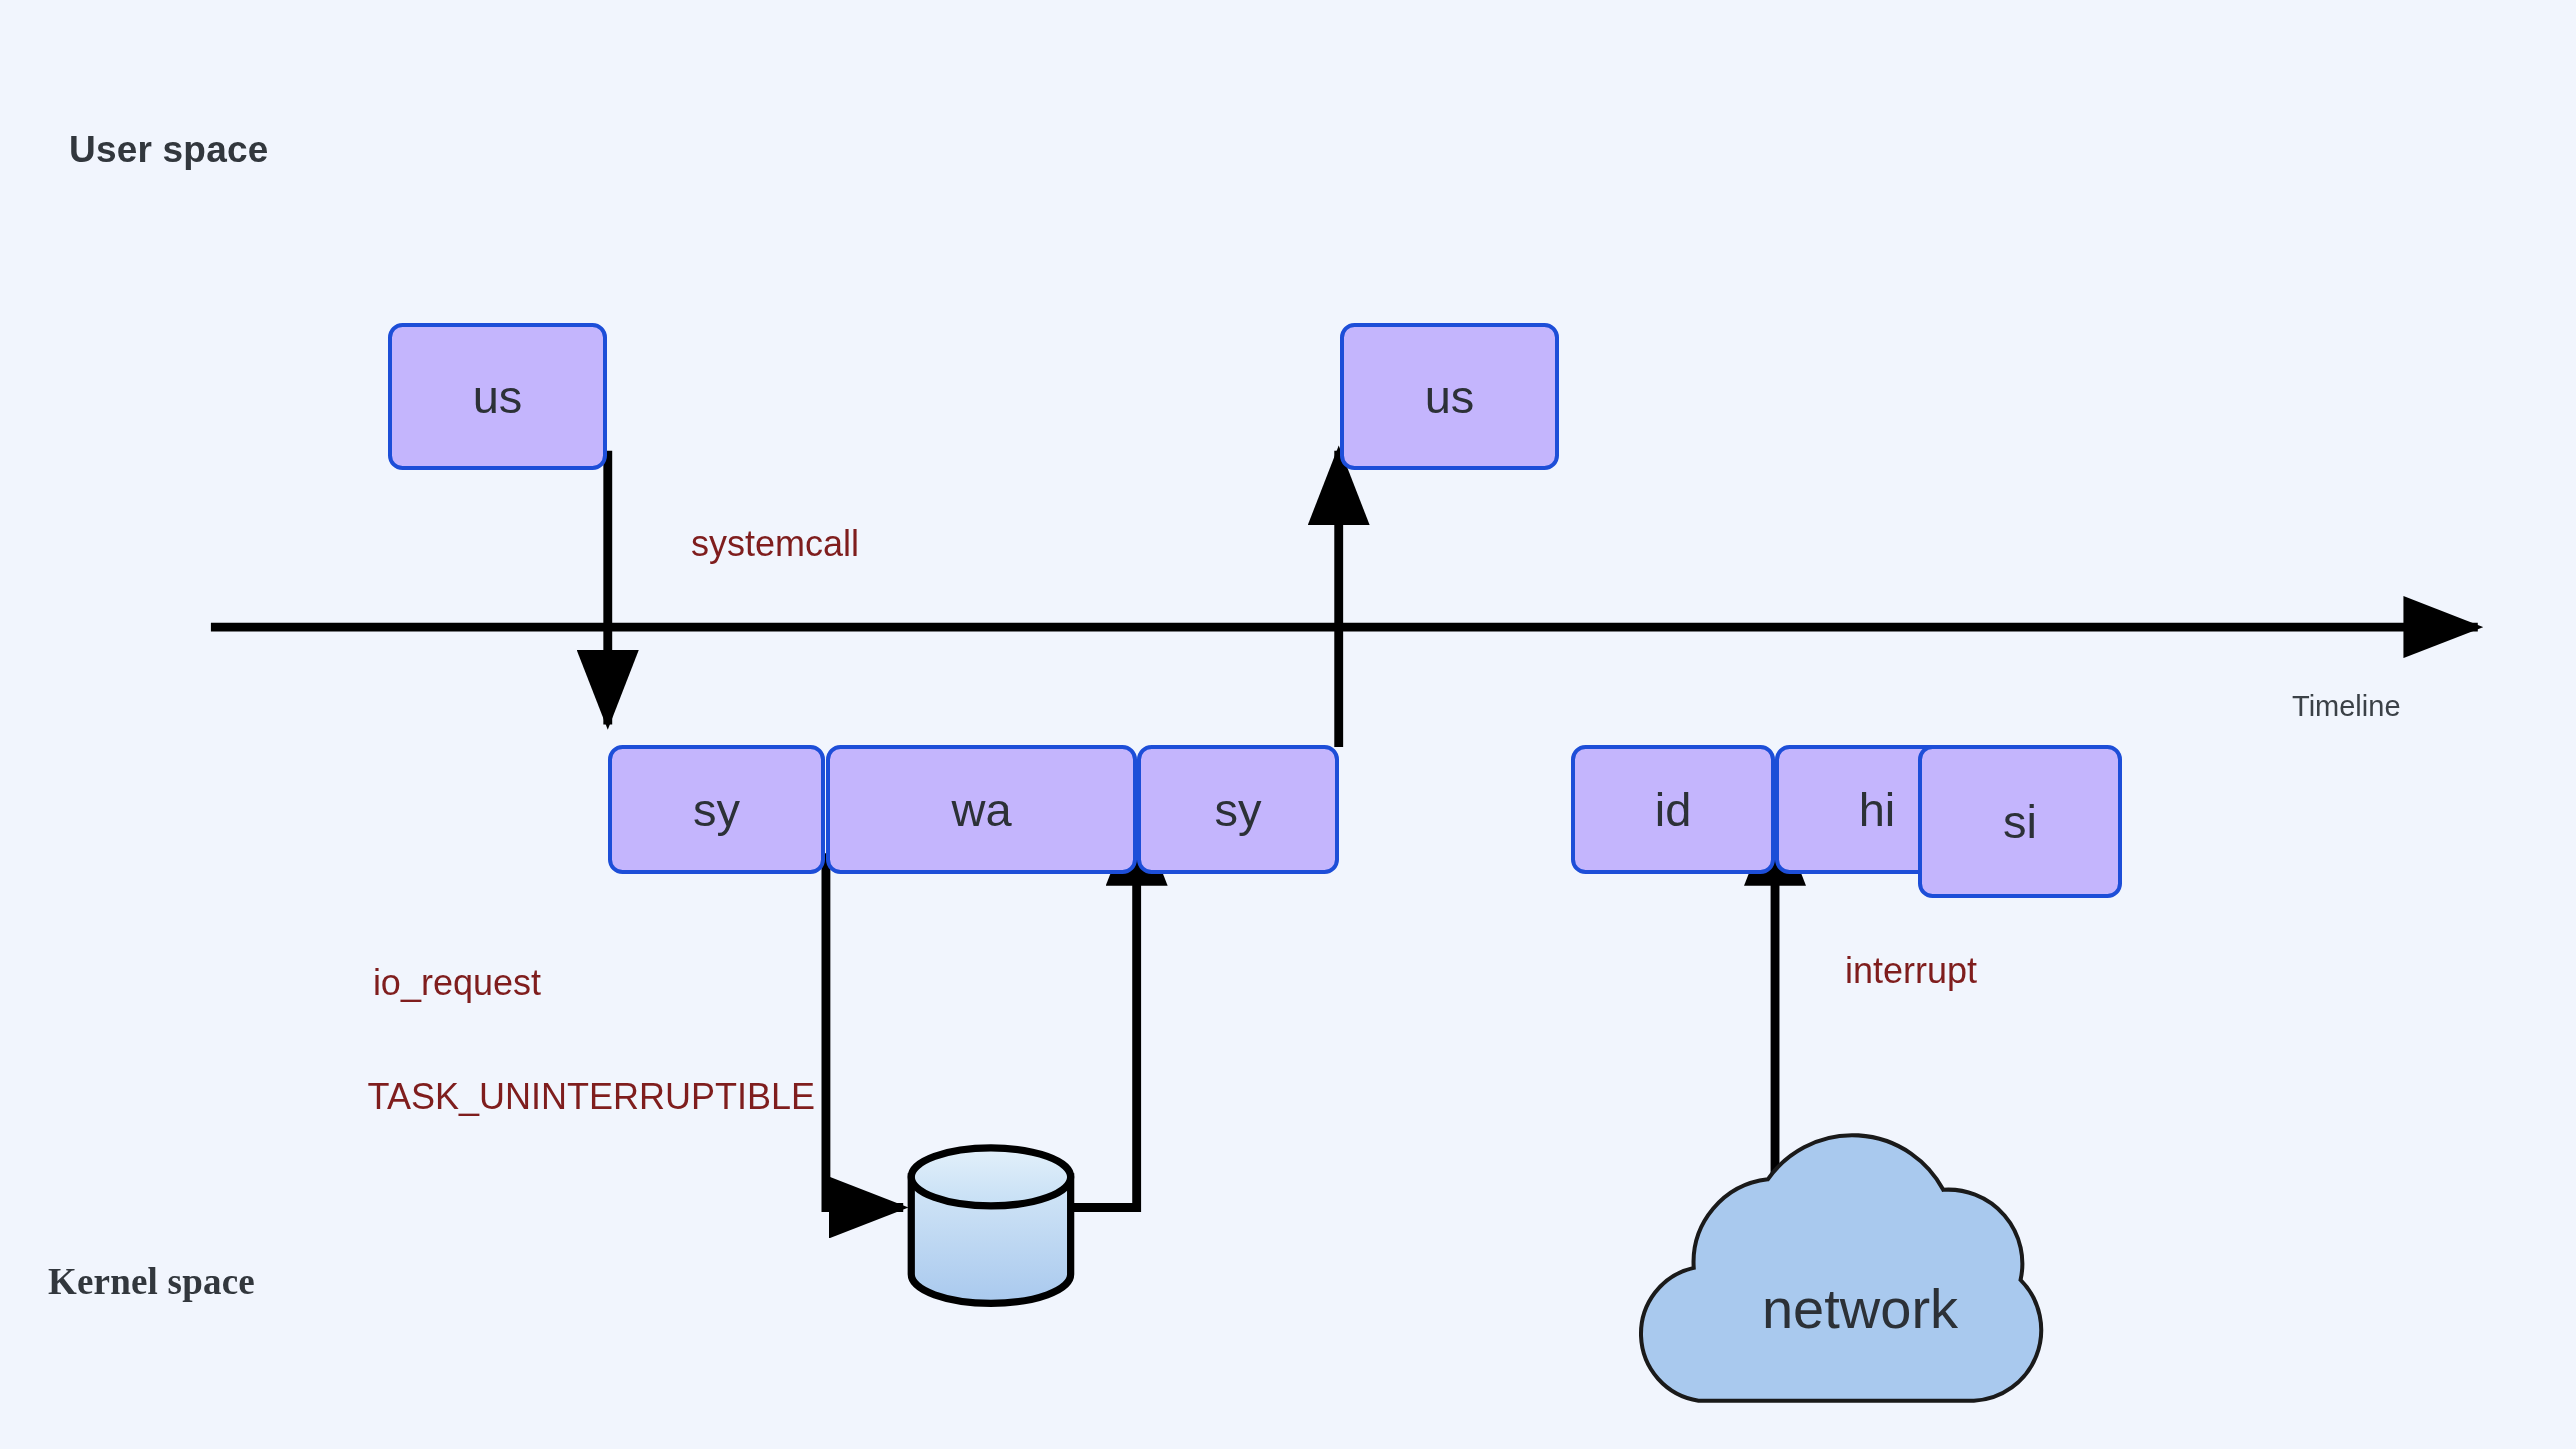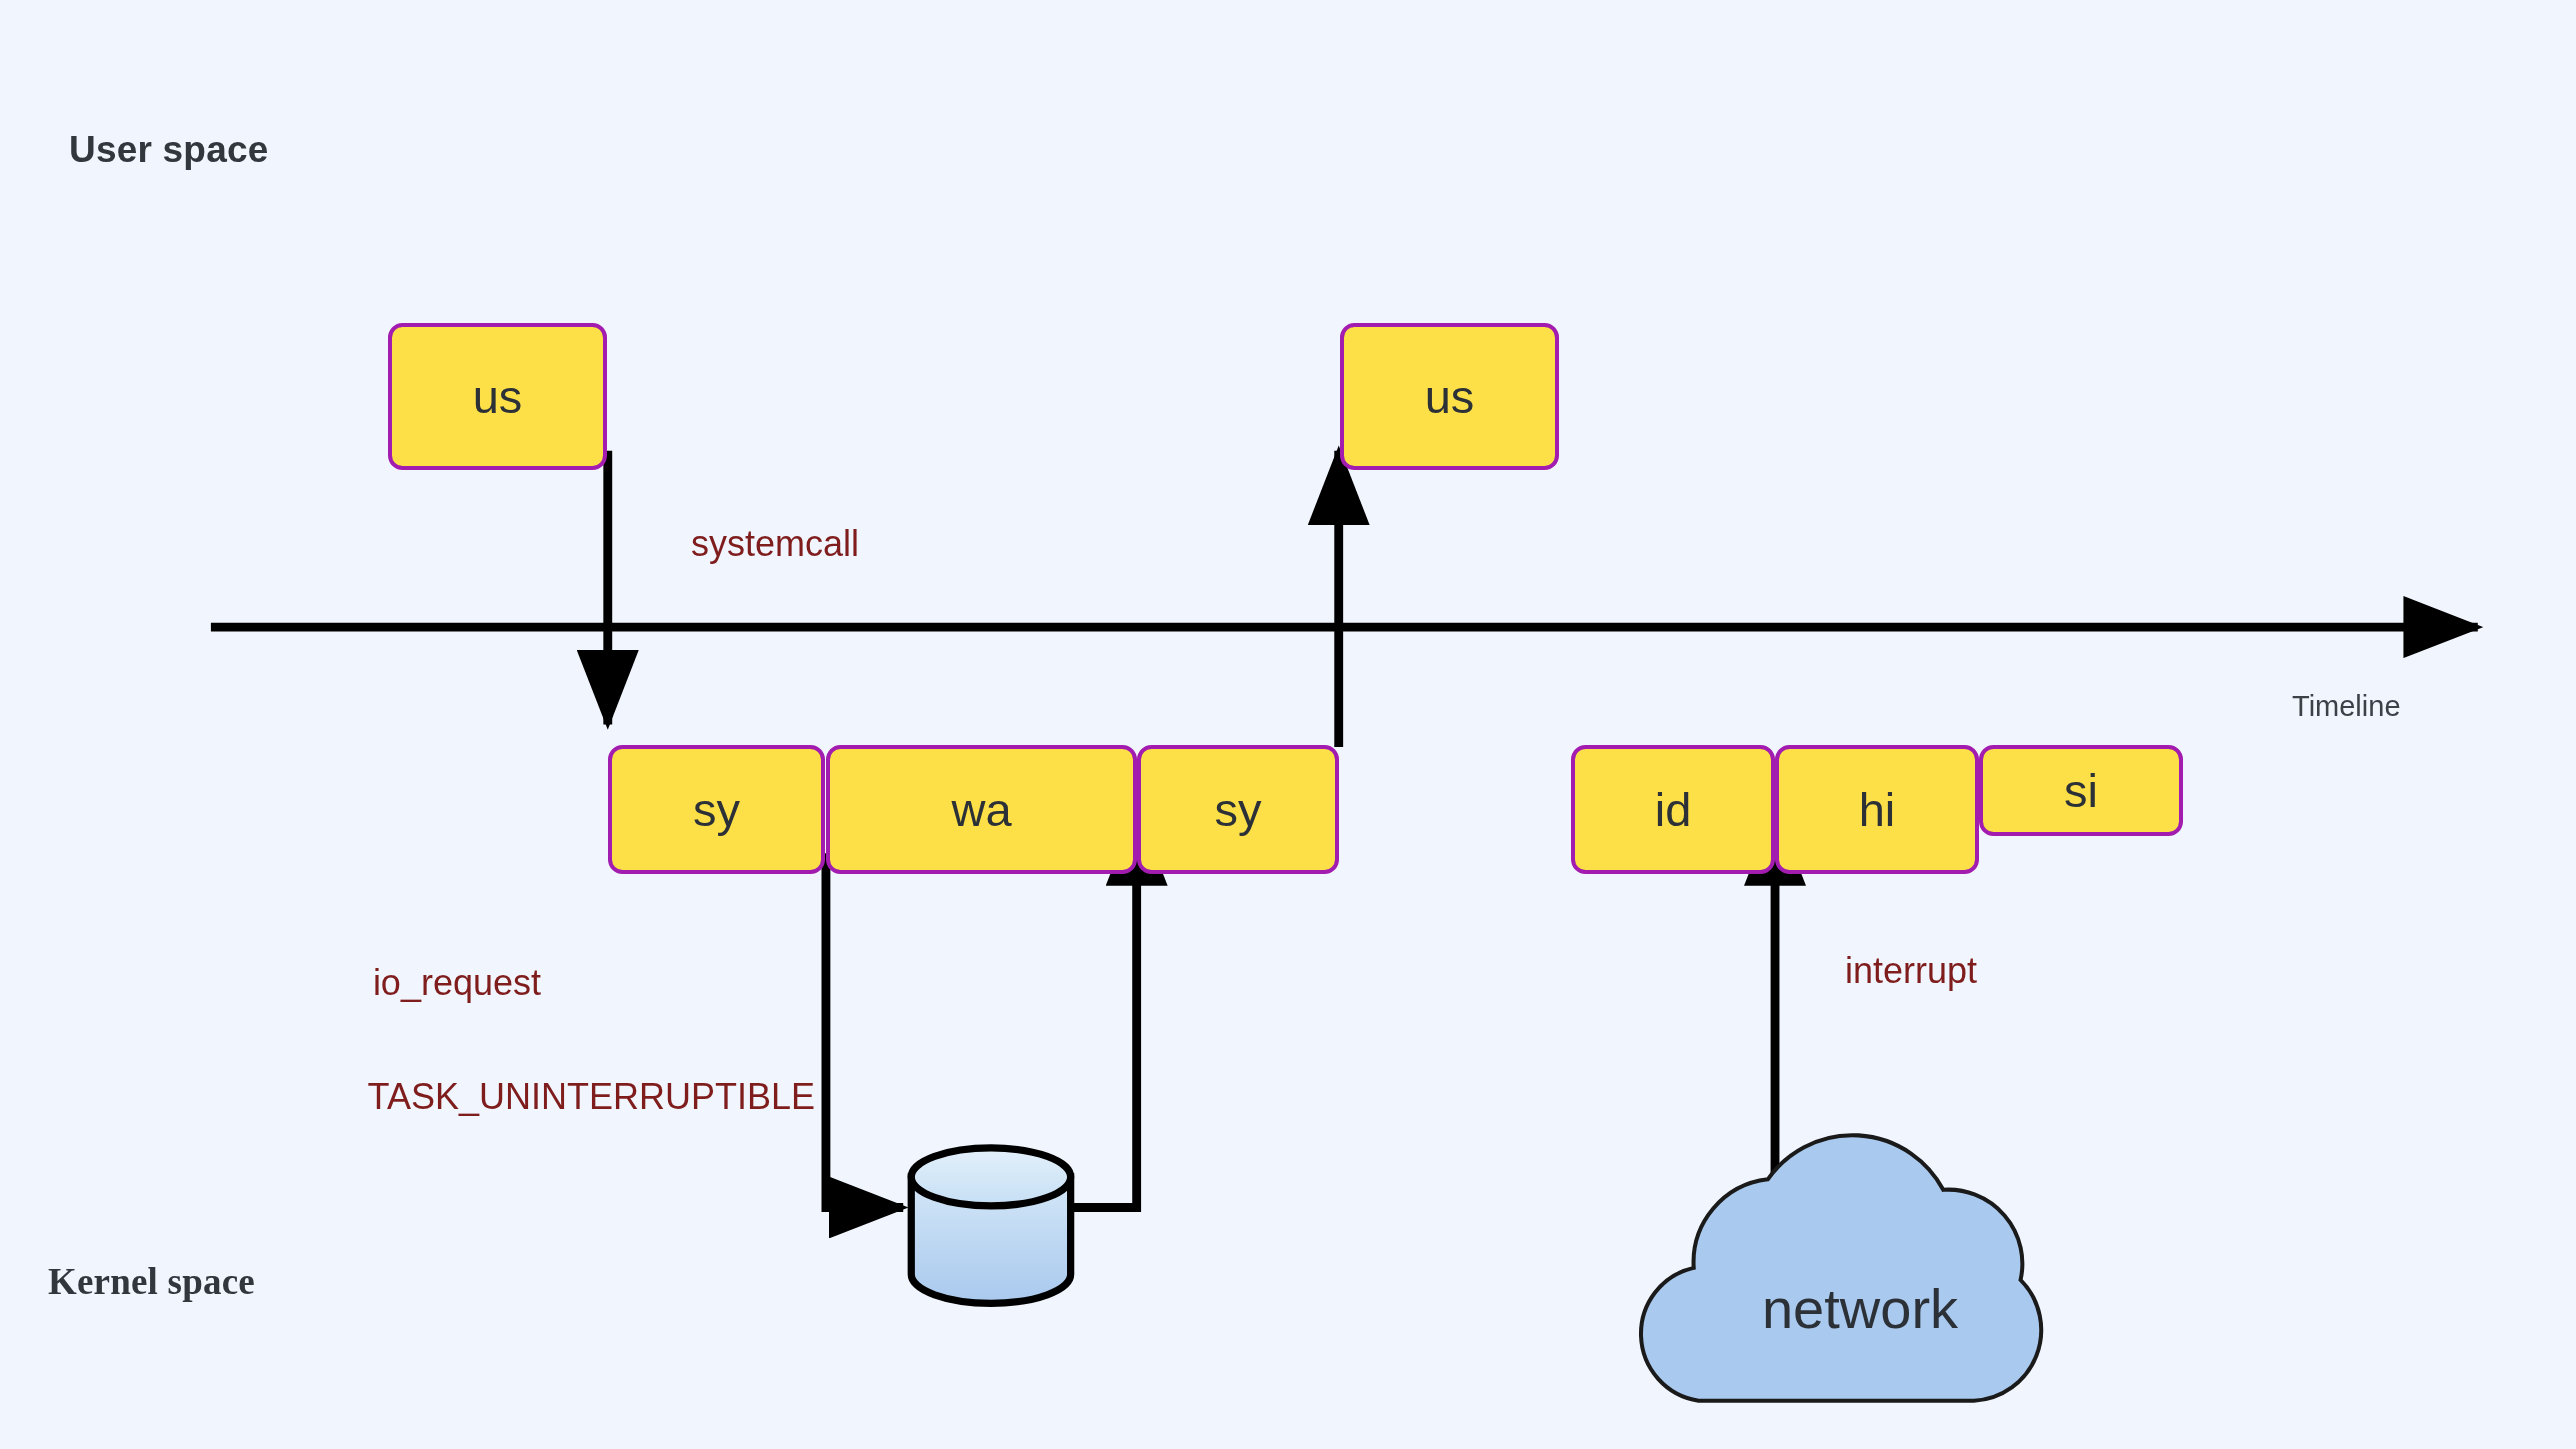--- a/index.html
+++ b/index.html
@@ -42,22 +42,22 @@
   }
   .axis-label {
     position: absolute;
     font-size: 29px;
     color: #3b4147;
     white-space: nowrap;
   }
   .node-box {
     position: absolute;
     box-sizing: border-box;
-    background: #fde047;
-    border: 4px solid #a21caf;
+    background: #c4b5fd;
+    border: 4px solid #1d4ed8;
     border-radius: 14.5px;
     display: flex;
     align-items: center;
     justify-content: center;
     font-size: 47px;
     color: #2c3137;
     line-height: 1;
   }
   .cloud-text {
     position: absolute;
@@ -138,21 +138,21 @@
   <div class="node-box" style="left:608px; top:745px; width:217px; height:129px;">sy</div>
 
   <div class="node-box" style="left:826px; top:745px; width:311px; height:129px;">wa</div>
 
   <div class="node-box" style="left:1137px; top:745px; width:202px; height:129px;">sy</div>
 
   <div class="node-box" style="left:1571px; top:745px; width:204px; height:129px;">id</div>
 
   <div class="node-box" style="left:1775px; top:745px; width:204px; height:129px;">hi</div>
 
-  <div class="node-box" style="left:1979px; top:745px; width:204px; height:91px;">si</div>
+  <div class="node-box" style="left:1918px; top:745px; width:204px; height:153px;">si</div>
 
   <div class="cloud-text" style="left:1699px; top:1276px; width:322px;">network</div>
 
   <div class="edge-label" style="left:691px; top:523px;">systemcall</div>
 
   <div class="edge-label" style="left:541px; top:962px; transform:translateX(-100%);">io_request</div>
 
   <div class="edge-label" style="left:815px; top:1048px; transform:translateX(-100%);margin-top:28px;">TASK_UNINTERRUPTIBLE</div>
 
   <div class="edge-label" style="left:1845px; top:950px;">interrupt</div>

